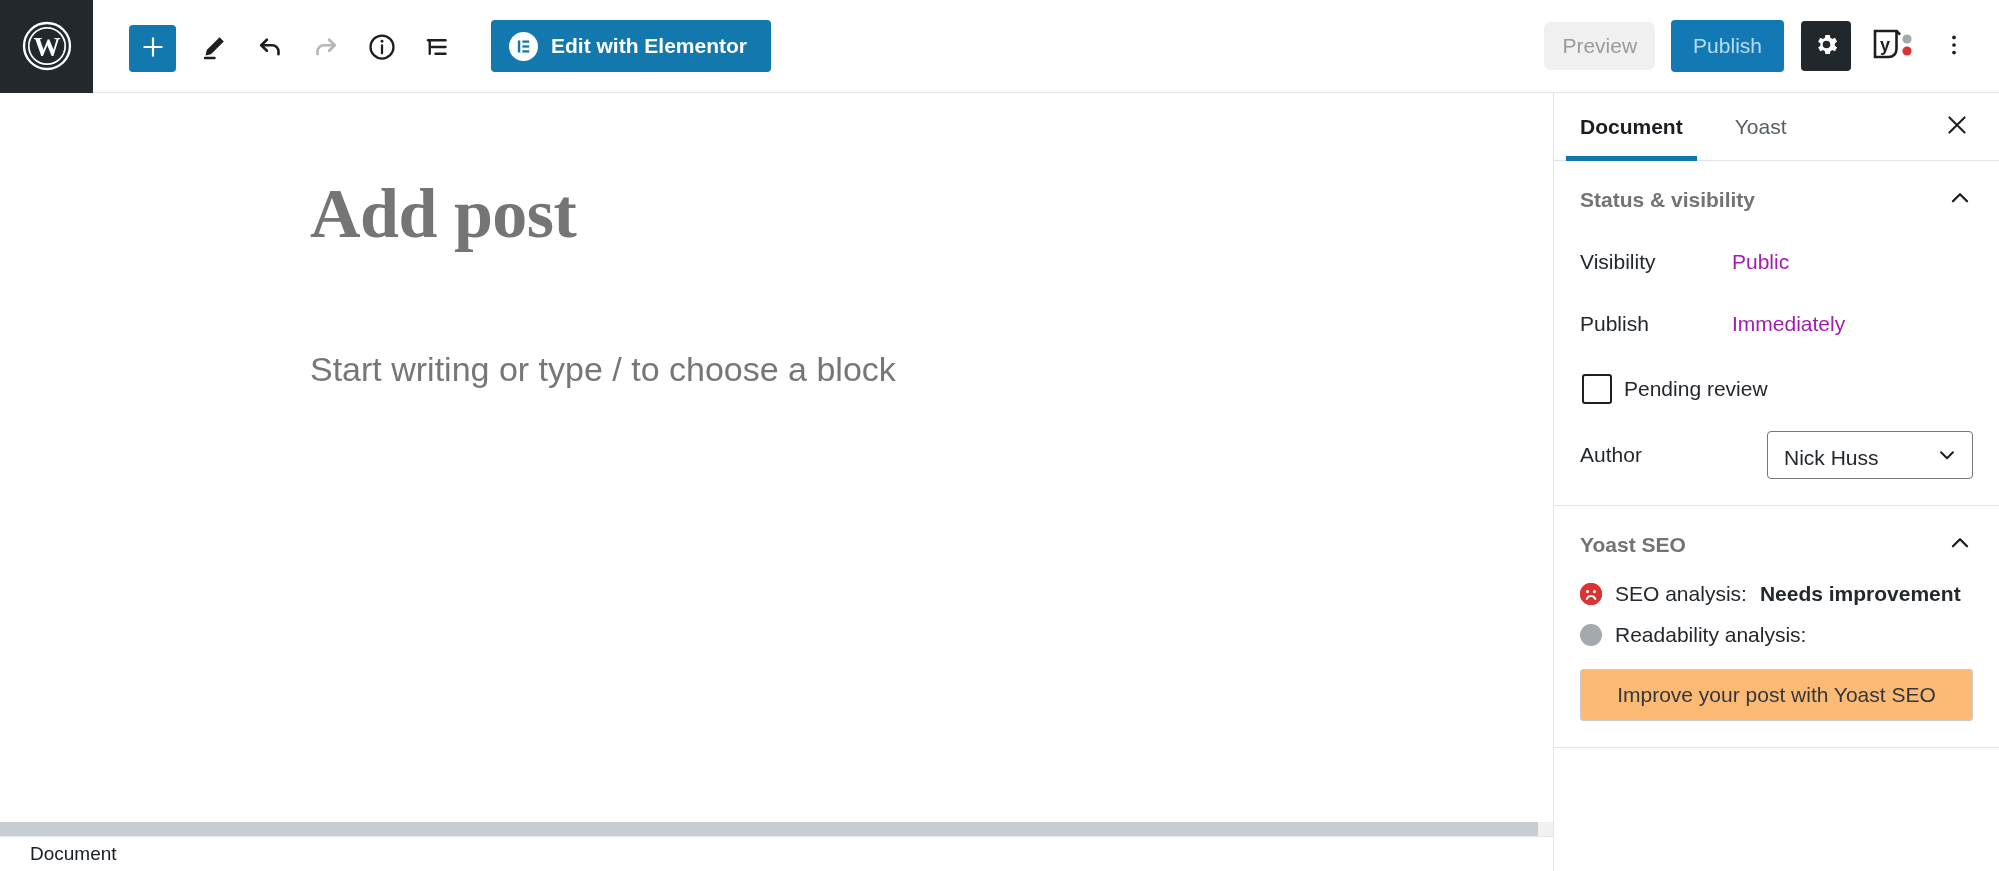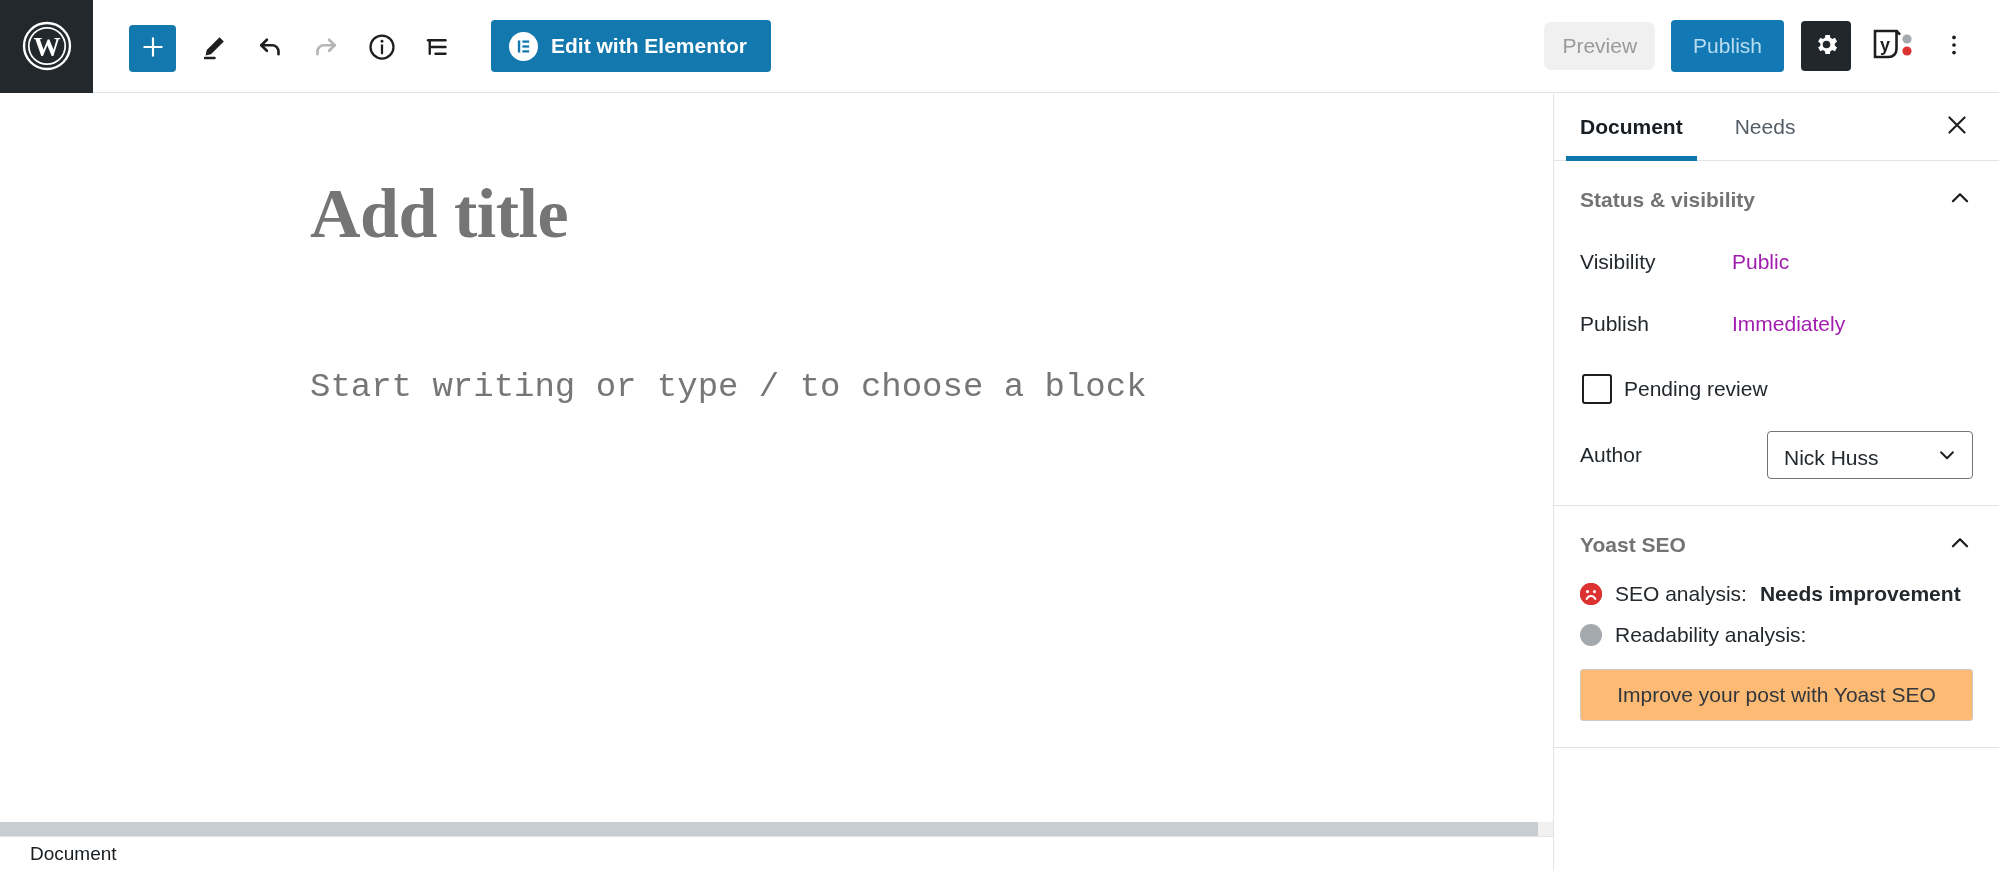--- a/index.html
+++ b/index.html
@@ -176,23 +176,23 @@
     font-family: "Liberation Serif", serif;
     font-size: 70px;
     font-weight: bold;
     color: #757575;
     line-height: 1.1;
     letter-spacing: -0.5px;
     cursor: text;
   }
   .post-body {
     position: absolute;
-    top: 270px;
+    top: 252px;
     left: 310px;
-    font-family: Liberation Mono, monospace;
+    font-family: Liberation Sans, sans-serif;
     font-size: 34px;
     color: #767676;
     line-height: 1.45;
     cursor: text;
   }
 
   
   .hscroll-track {
     position: absolute;
     top: 822px;
@@ -532,32 +532,32 @@
             <circle cx="12" cy="5" r="1.7"></circle>
             <circle cx="12" cy="12" r="1.7"></circle>
             <circle cx="12" cy="19" r="1.7"></circle>
           </svg>
         </span>
       </button>
     </div>
   </div>
 
   <div class="canvas">
-    <div class="post-title">Add title</div>
+    <div class="post-title">Add post</div>
     <div class="post-body">Start writing or type / to choose a block</div>
   </div>
 
   <div class="hscroll-track"></div>
   <div class="hscroll-thumb"></div>
 
   <div class="sidebar">
 
     <div class="sb-tabs">
       <button class="sb-tab active">Document</button>
-      <button class="sb-tab">Needs</button>
+      <button class="sb-tab">Yoast</button>
       <button class="sb-close">
         <span>
           <svg width="26" height="26" viewBox="0 0 24 24">
             <path d="M5 5l14 14M19 5L5 19" stroke="#1e1e1e" stroke-width="1.9" stroke-linecap="round"></path>
           </svg>
         </span>
       </button>
     </div>
 
     <div class="sb-panel">

